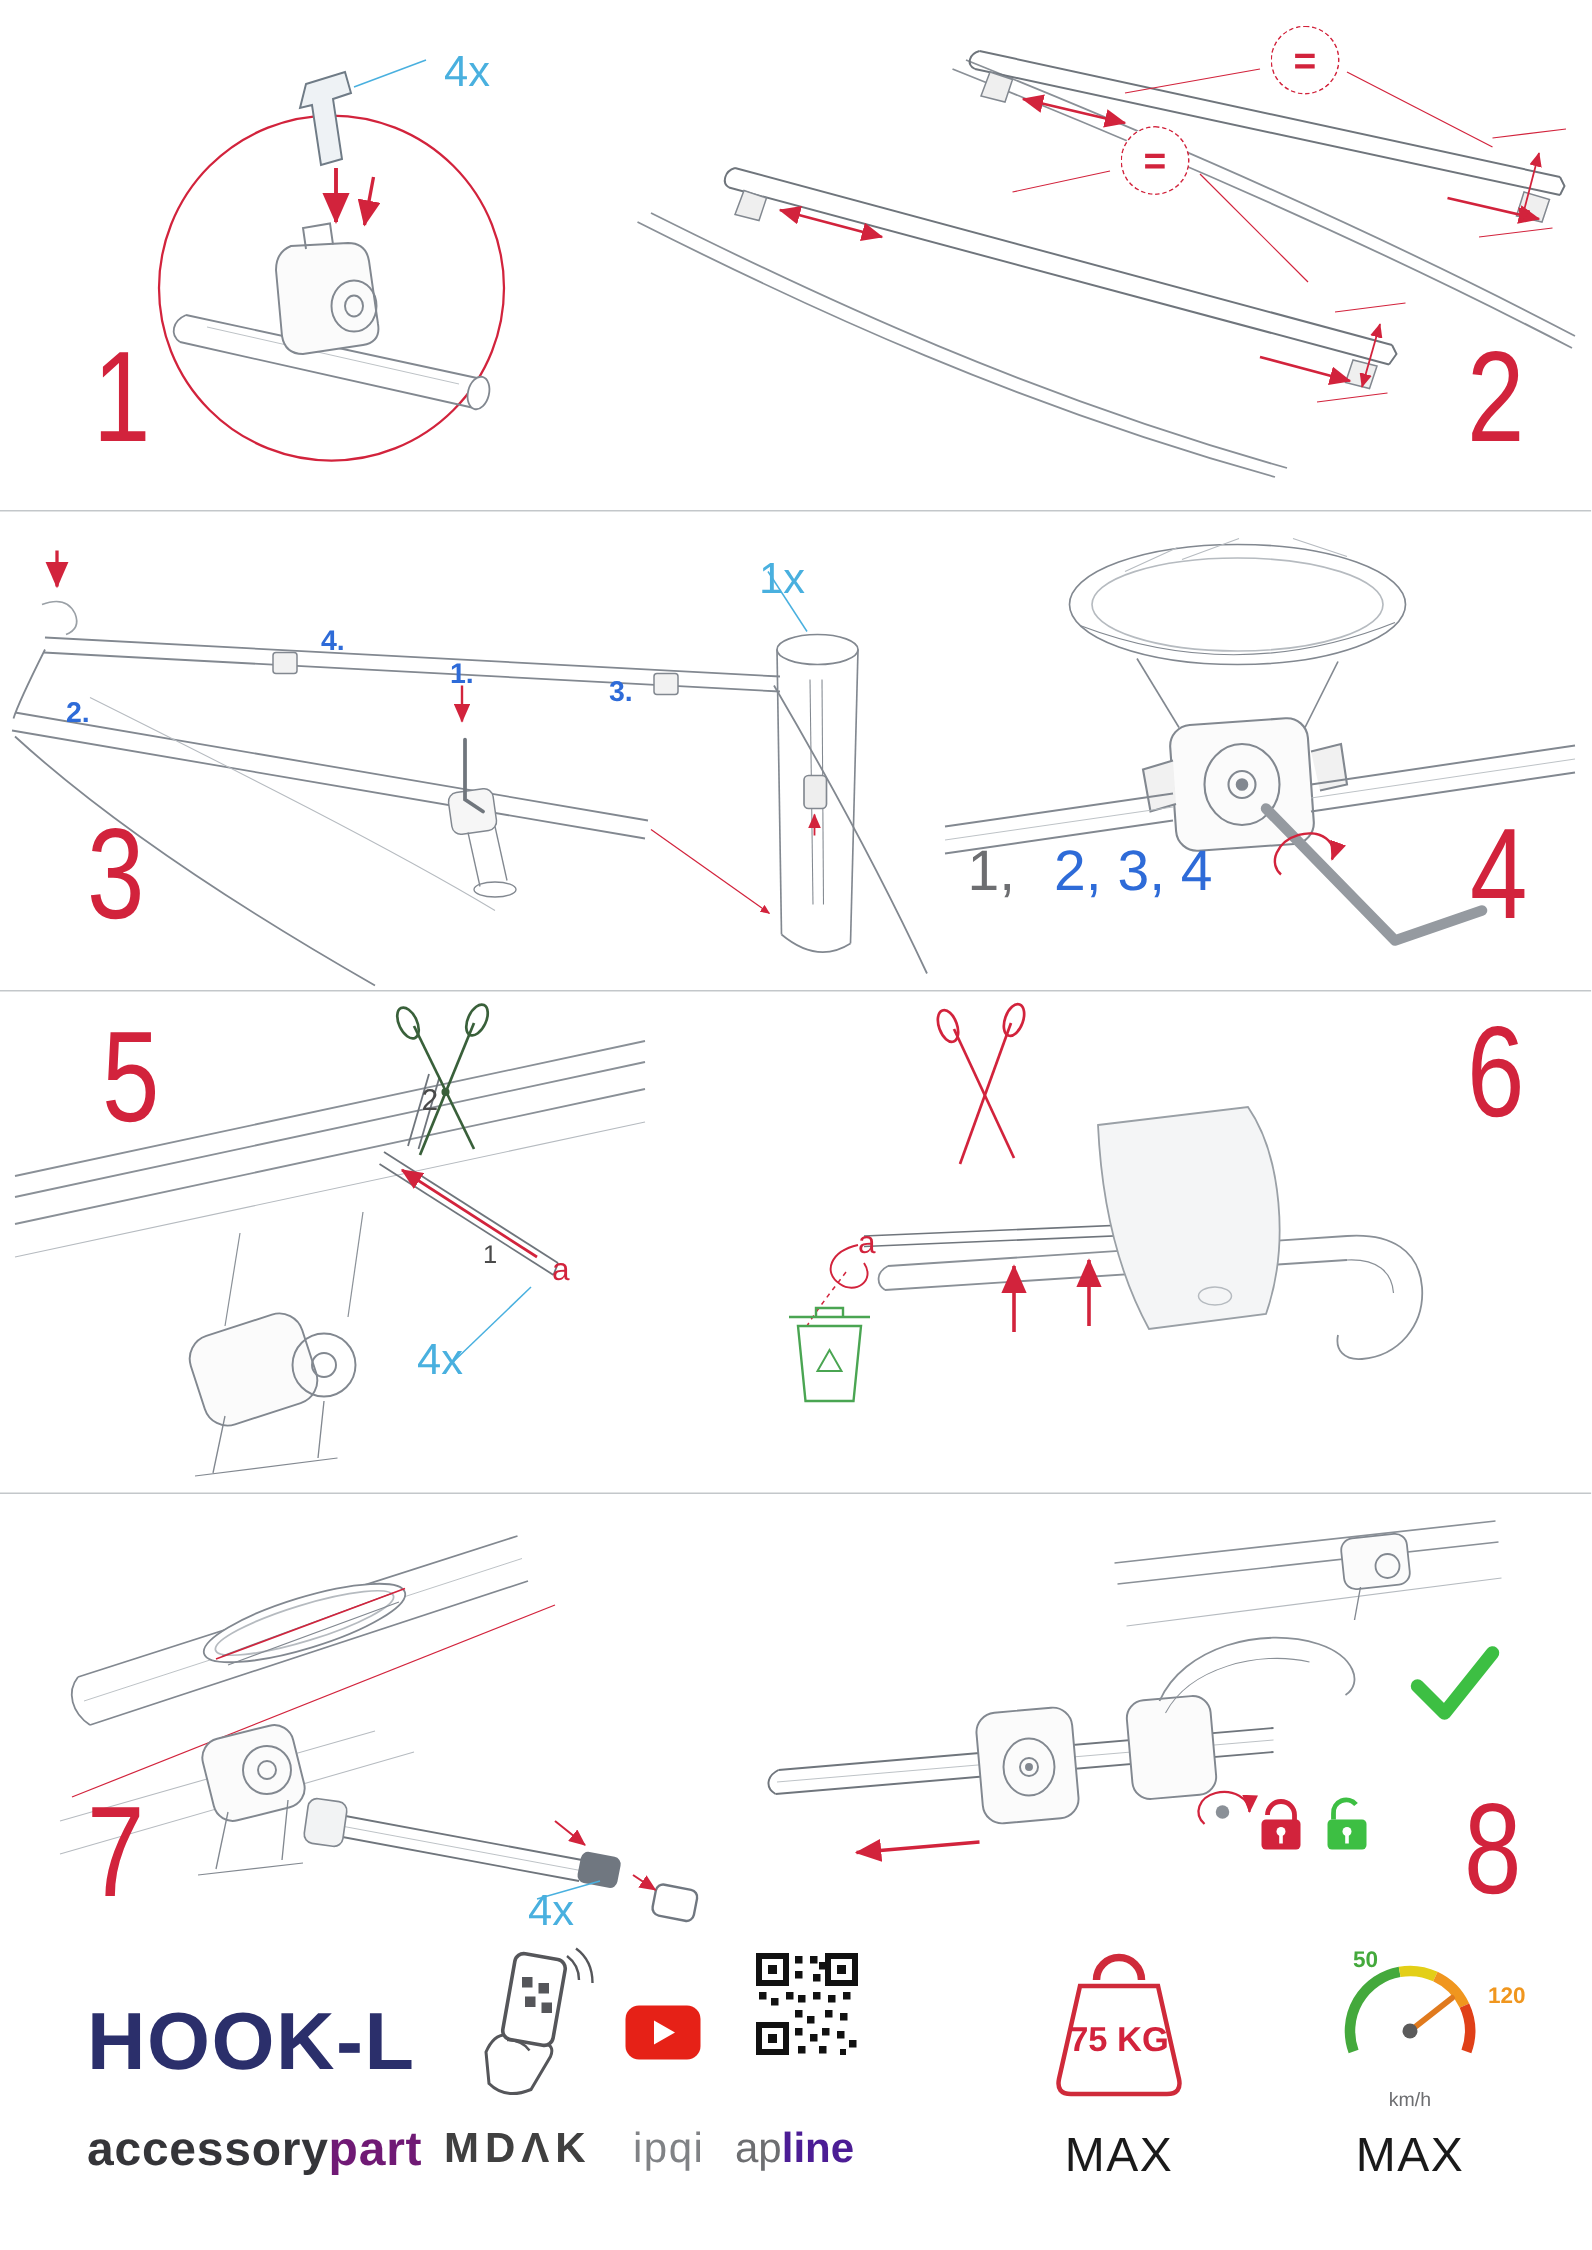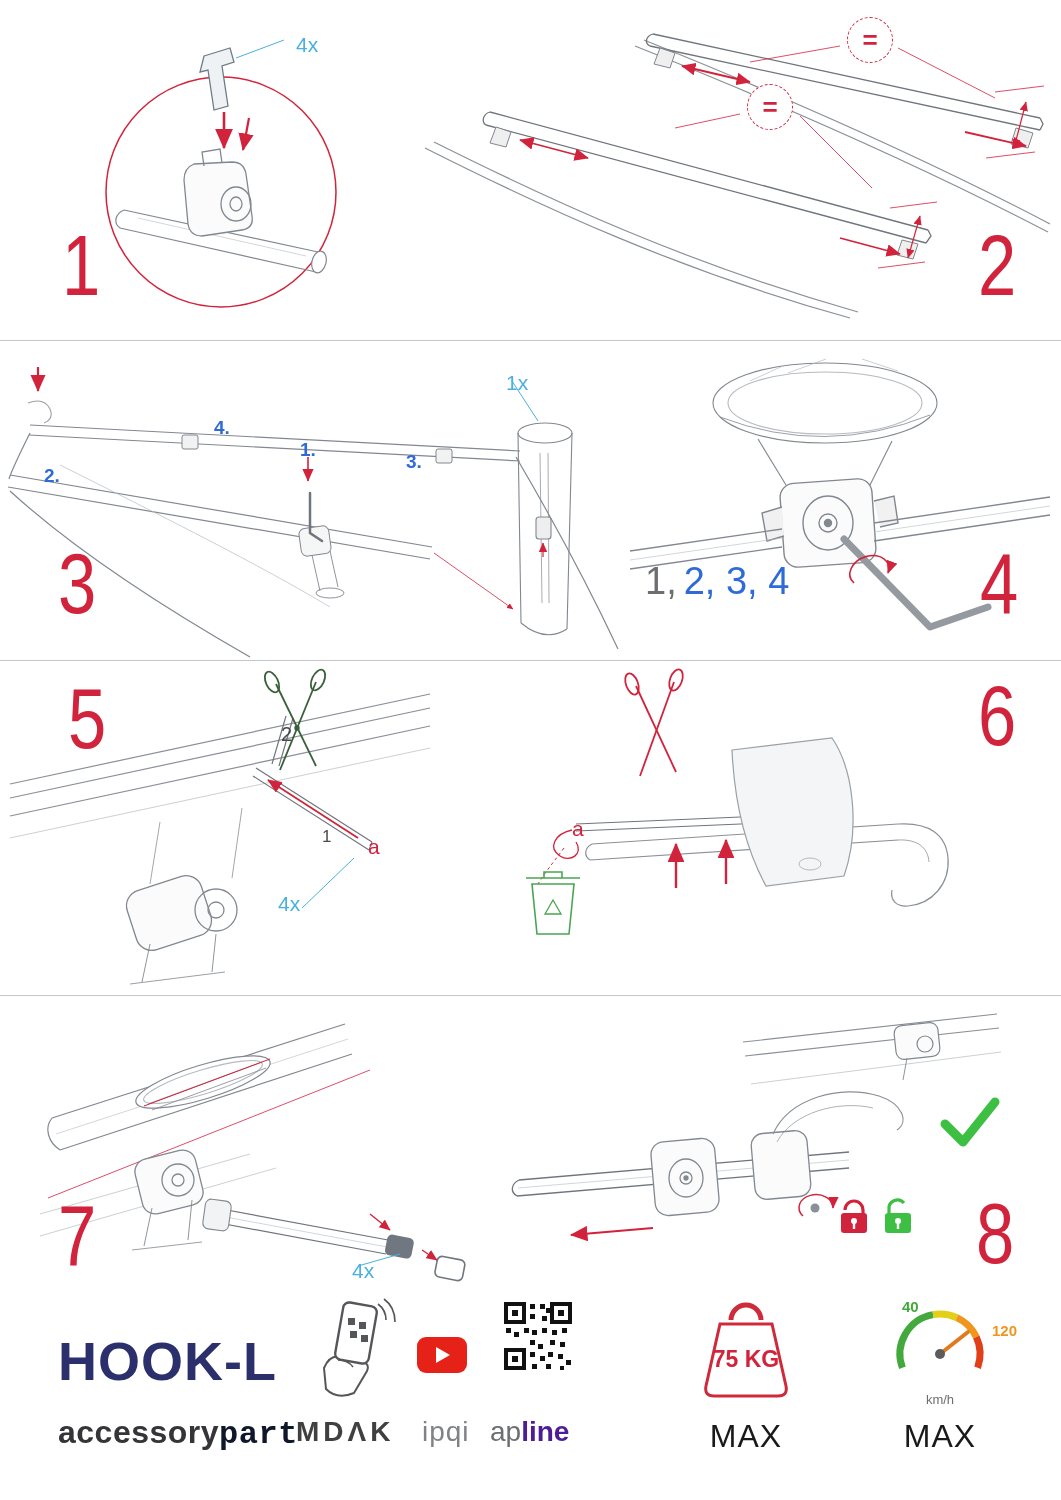--- a/index.html
+++ b/index.html
@@ -2,32 +2,32 @@
 <html><head>
 <meta charset="utf-8">
 <style>
   html,body{margin:0;padding:0;background:#fff;}
   #page{position:relative;width:1061px;height:1500px;background:#ffffff;overflow:hidden;
         font-family:"Liberation Sans",sans-serif;}
   .divider{position:absolute;left:0;width:1061px;height:1px;background:#c3c7ca;}
   .stepnum{position:absolute;font-family:"Liberation Sans",sans-serif;font-weight:200;
            font-size:86px;line-height:1;color:#d2233c;transform:scaleX(.8);transform-origin:left top;}
   .label{position:absolute;font-family:"Liberation Sans",sans-serif;line-height:1;}
-  .blue{color:#49b0df;font-size:21px;}
+  .blue{color:#49b0df;font-size:29px;}
   .royal{color:#2e6bd8;font-size:19px;font-weight:700;}
   .eqbadge{position:absolute;width:44px;height:44px;border:1.6px dashed #d2233c;border-radius:50%;
            display:flex;align-items:center;justify-content:center;color:#d2233c;
            font-size:26px;font-weight:700;background:#fff;}
   .seq{position:absolute;font-size:38px;font-weight:400;}
-  .seq .g{color:#6d6e71;} .seq .b{color:#2e6bd8;margin-left:7px;}
+  .seq .g{color:#6d6e71;} .seq .b{color:#2e6bd8;margin-left:26px;}
   .smallgray{color:#4a4a4a;}
   .redtxt{color:#d2233c;}
   .product{position:absolute;font-size:54px;font-weight:600;color:#2b2f6b;letter-spacing:1px;}
   .brandline{position:absolute;font-size:32px;font-weight:700;letter-spacing:.5px;}
-  .brandline .dark{color:#353539;margin-top:32px;} .brandline .red{color:#0f172a;font-family:Liberation Mono, monospace;}
+  .brandline .dark{color:#353539;margin-top:32px;} .brandline .red{color:#701a75;}
   .logo2{position:absolute;font-size:28px;font-weight:700;color:#404040;letter-spacing:4px;}
   .logo3{position:absolute;font-size:28px;font-weight:400;color:#808285;letter-spacing:1px;}
   .logo4{position:absolute;font-size:28px;}
   .logo4 .g{color:#6d6e71;font-weight:400;} .logo4 .r{color:#4c1d95;font-weight:700;}
   .kg{position:absolute;width:96px;text-align:center;font-size:23px;font-weight:700;color:#d2233c;}
   .max{position:absolute;width:96px;text-align:center;font-size:32px;font-weight:400;
        color:#1a1a1a;letter-spacing:1px;}
   .sp60{position:absolute;font-size:15px;font-weight:700;color:#44a93c;}
   .sp120{position:absolute;font-size:15px;font-weight:700;color:#f0961e;}
   .kmh{position:absolute;width:112px;text-align:center;font-size:13px;color:#6d6e71;}
@@ -462,18 +462,18 @@
   <div class="max" style="left:698px;top:1418px">MAX</div>
 
   <svg style="left:884px;top:1294px" width="112" height="100" viewBox="0 0 112 100">
     <path d="M18.4,73.7 A40,40 0 0 1 49.1,20.6" stroke="#44a93c" stroke-width="7" fill="none"></path>
     <path d="M49.1,20.6 A40,40 0 0 1 72.9,23.7" stroke="#e3cf17" stroke-width="7" fill="none"></path>
     <path d="M72.9,23.7 A40,40 0 0 1 92.3,43.1" stroke="#f0961e" stroke-width="7" fill="none"></path>
     <path d="M92.3,43.1 A40,40 0 0 1 93.6,73.7" stroke="#e04018" stroke-width="7" fill="none"></path>
     <line x1="56" y1="60" x2="84" y2="38" stroke="#e07a1e" stroke-width="4" stroke-linecap="round"></line>
     <circle cx="56" cy="60" r="5" fill="#5b5b5b"></circle>
   </svg>
-  <div class="sp60" style="left:902px;top:1298px">40</div>
+  <div class="sp60" style="left:902px;top:1298px">50</div>
   <div class="sp120" style="left:992px;top:1322px">120</div>
   <div class="kmh" style="left:884px;top:1392px">km/h</div>
   <div class="max" style="left:892px;top:1418px">MAX</div>
 
 </div>
 
 </body></html>

